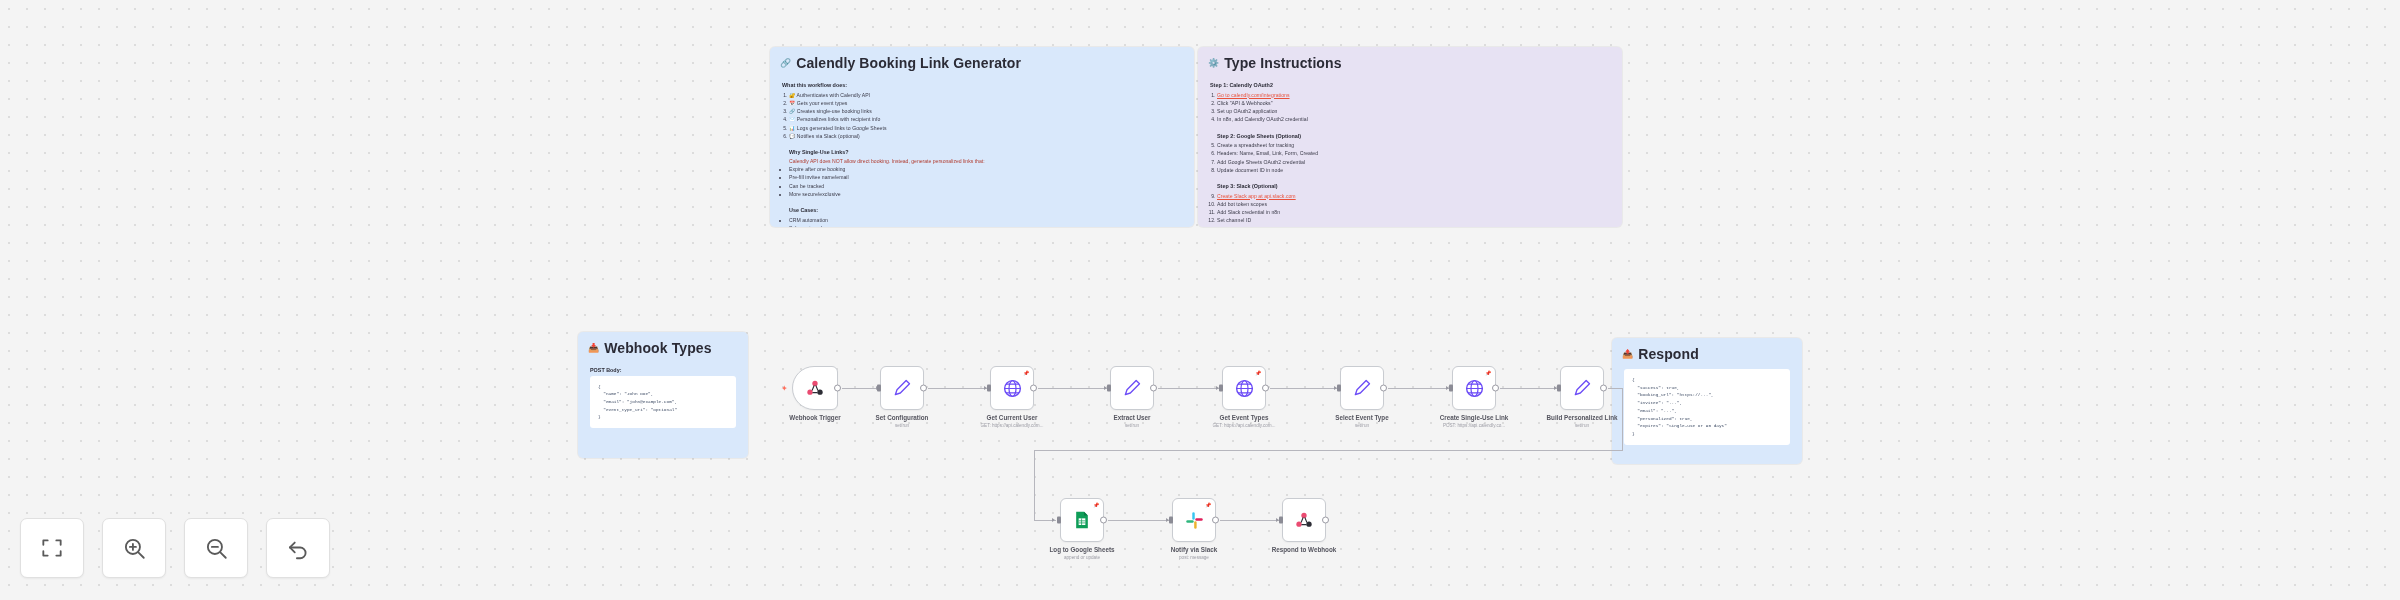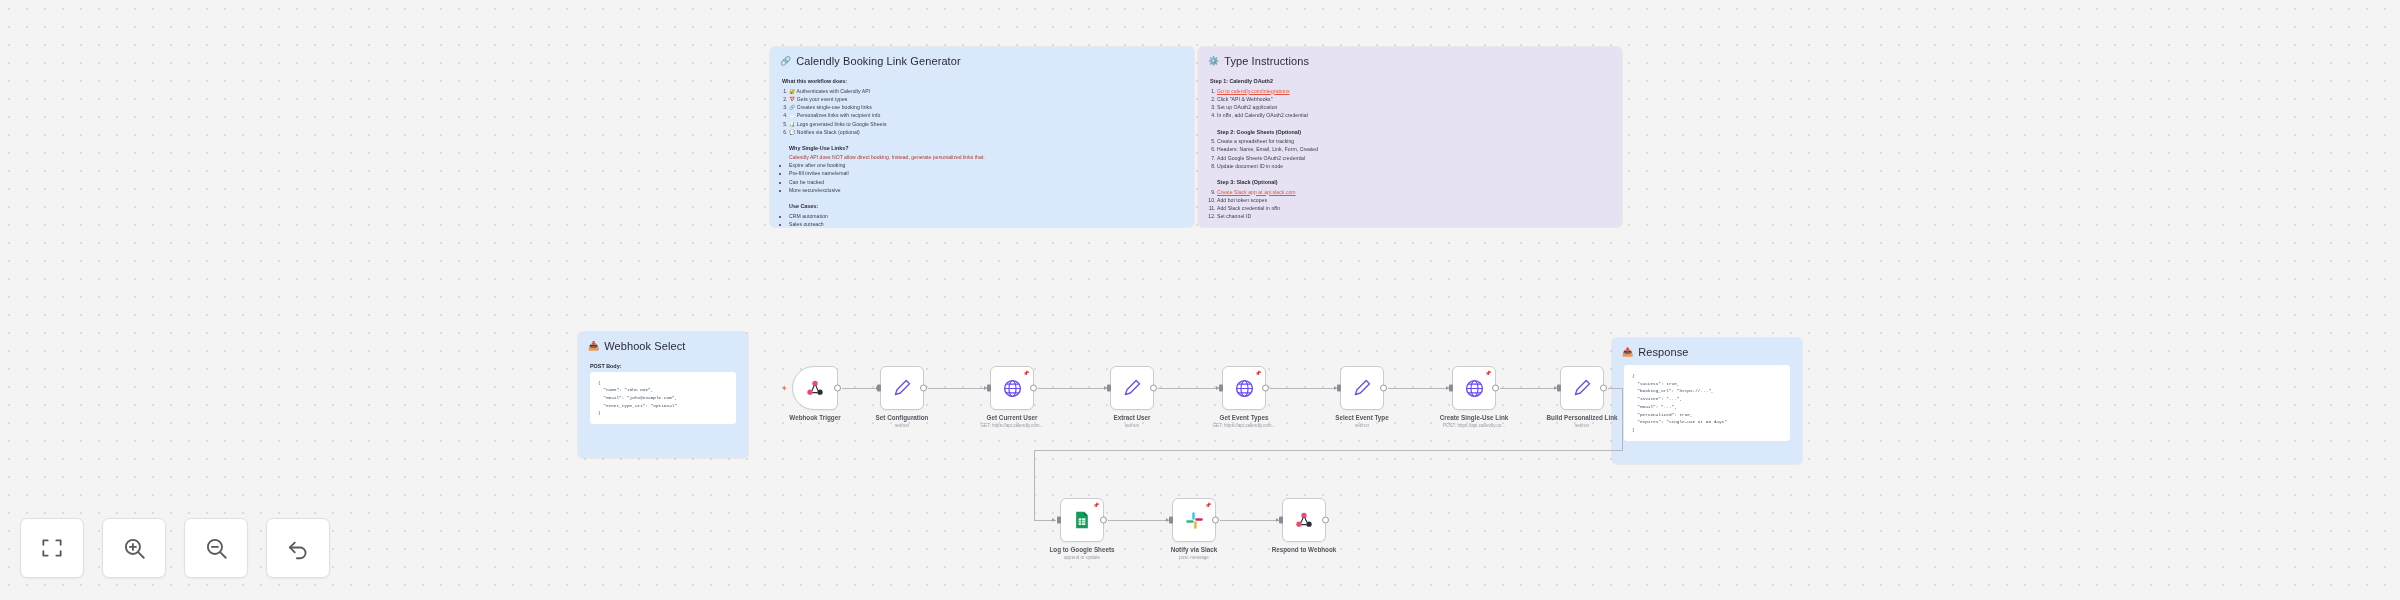--- a/index.html
+++ b/index.html
@@ -19,21 +19,21 @@
   .sticky {
     position: absolute; border-radius: 5px; overflow: hidden;
     box-shadow: 0 0 0 1px rgba(0,0,0,0.045);
   }
   .sticky-head {
     display: flex; align-items: center; gap: 5px;
     padding: 8px 10px 4px 10px;
   }
   .sticky-head .s-ico { font-size: 9px; line-height: 1; }
   .sticky-title {
-    font-size: 11px; font-weight: normal; color: #2b2b36; letter-spacing: .1px;
+    font-size: 14px; font-weight: bold; color: #2b2b36; letter-spacing: .1px;
   }
   .sticky-body { padding: 3px 12px 8px 12px; }
 
   .sn-h { font-size: 5.4px; font-weight: bold; color: #2b2b36; margin: 4px 0 2.5px; }
   .sn-p { font-size: 5.1px; color: #3a3a48; line-height: 1.5; }
   .sn-ol, .sn-ul { margin: 0 0 0 7px; }
   .sn-ol li, .sn-ul li {
     font-size: 5.1px; color: #3a3a48; line-height: 1.62; letter-spacing: .05px;
   }
   .sn-ol { list-style: decimal; }
@@ -180,36 +180,36 @@
         <li>Set channel ID</li>
       </ol>
       <div class="gap"></div>
 
     </div>
   </div>
 
   <div class="sticky" id="sticky-webhook">
     <div class="sticky-head">
       <span class="s-ico">📥</span>
-      <span class="sticky-title">Webhook Select</span>
+      <span class="sticky-title">Webhook Types</span>
     </div>
     <div class="sticky-body">
       <div class="sn-h">POST Body:</div>
       <div class="code-box">{
   "name": "John Doe",
   "email": "john@example.com",
   "event_type_uri": "optional"
 }</div>
     </div>
   </div>
 
   <div class="sticky" id="sticky-response">
     <div class="sticky-head">
       <span class="s-ico">📤</span>
-      <span class="sticky-title">Response</span>
+      <span class="sticky-title">Respond</span>
     </div>
     <div class="sticky-body">
       <div class="code-box">{
   "success": true,
   "booking_url": "https://...",
   "invitee": "...",
   "email": "...",
   "personalized": true,
   "expires": "Single-use or 90 days"
 }</div>

